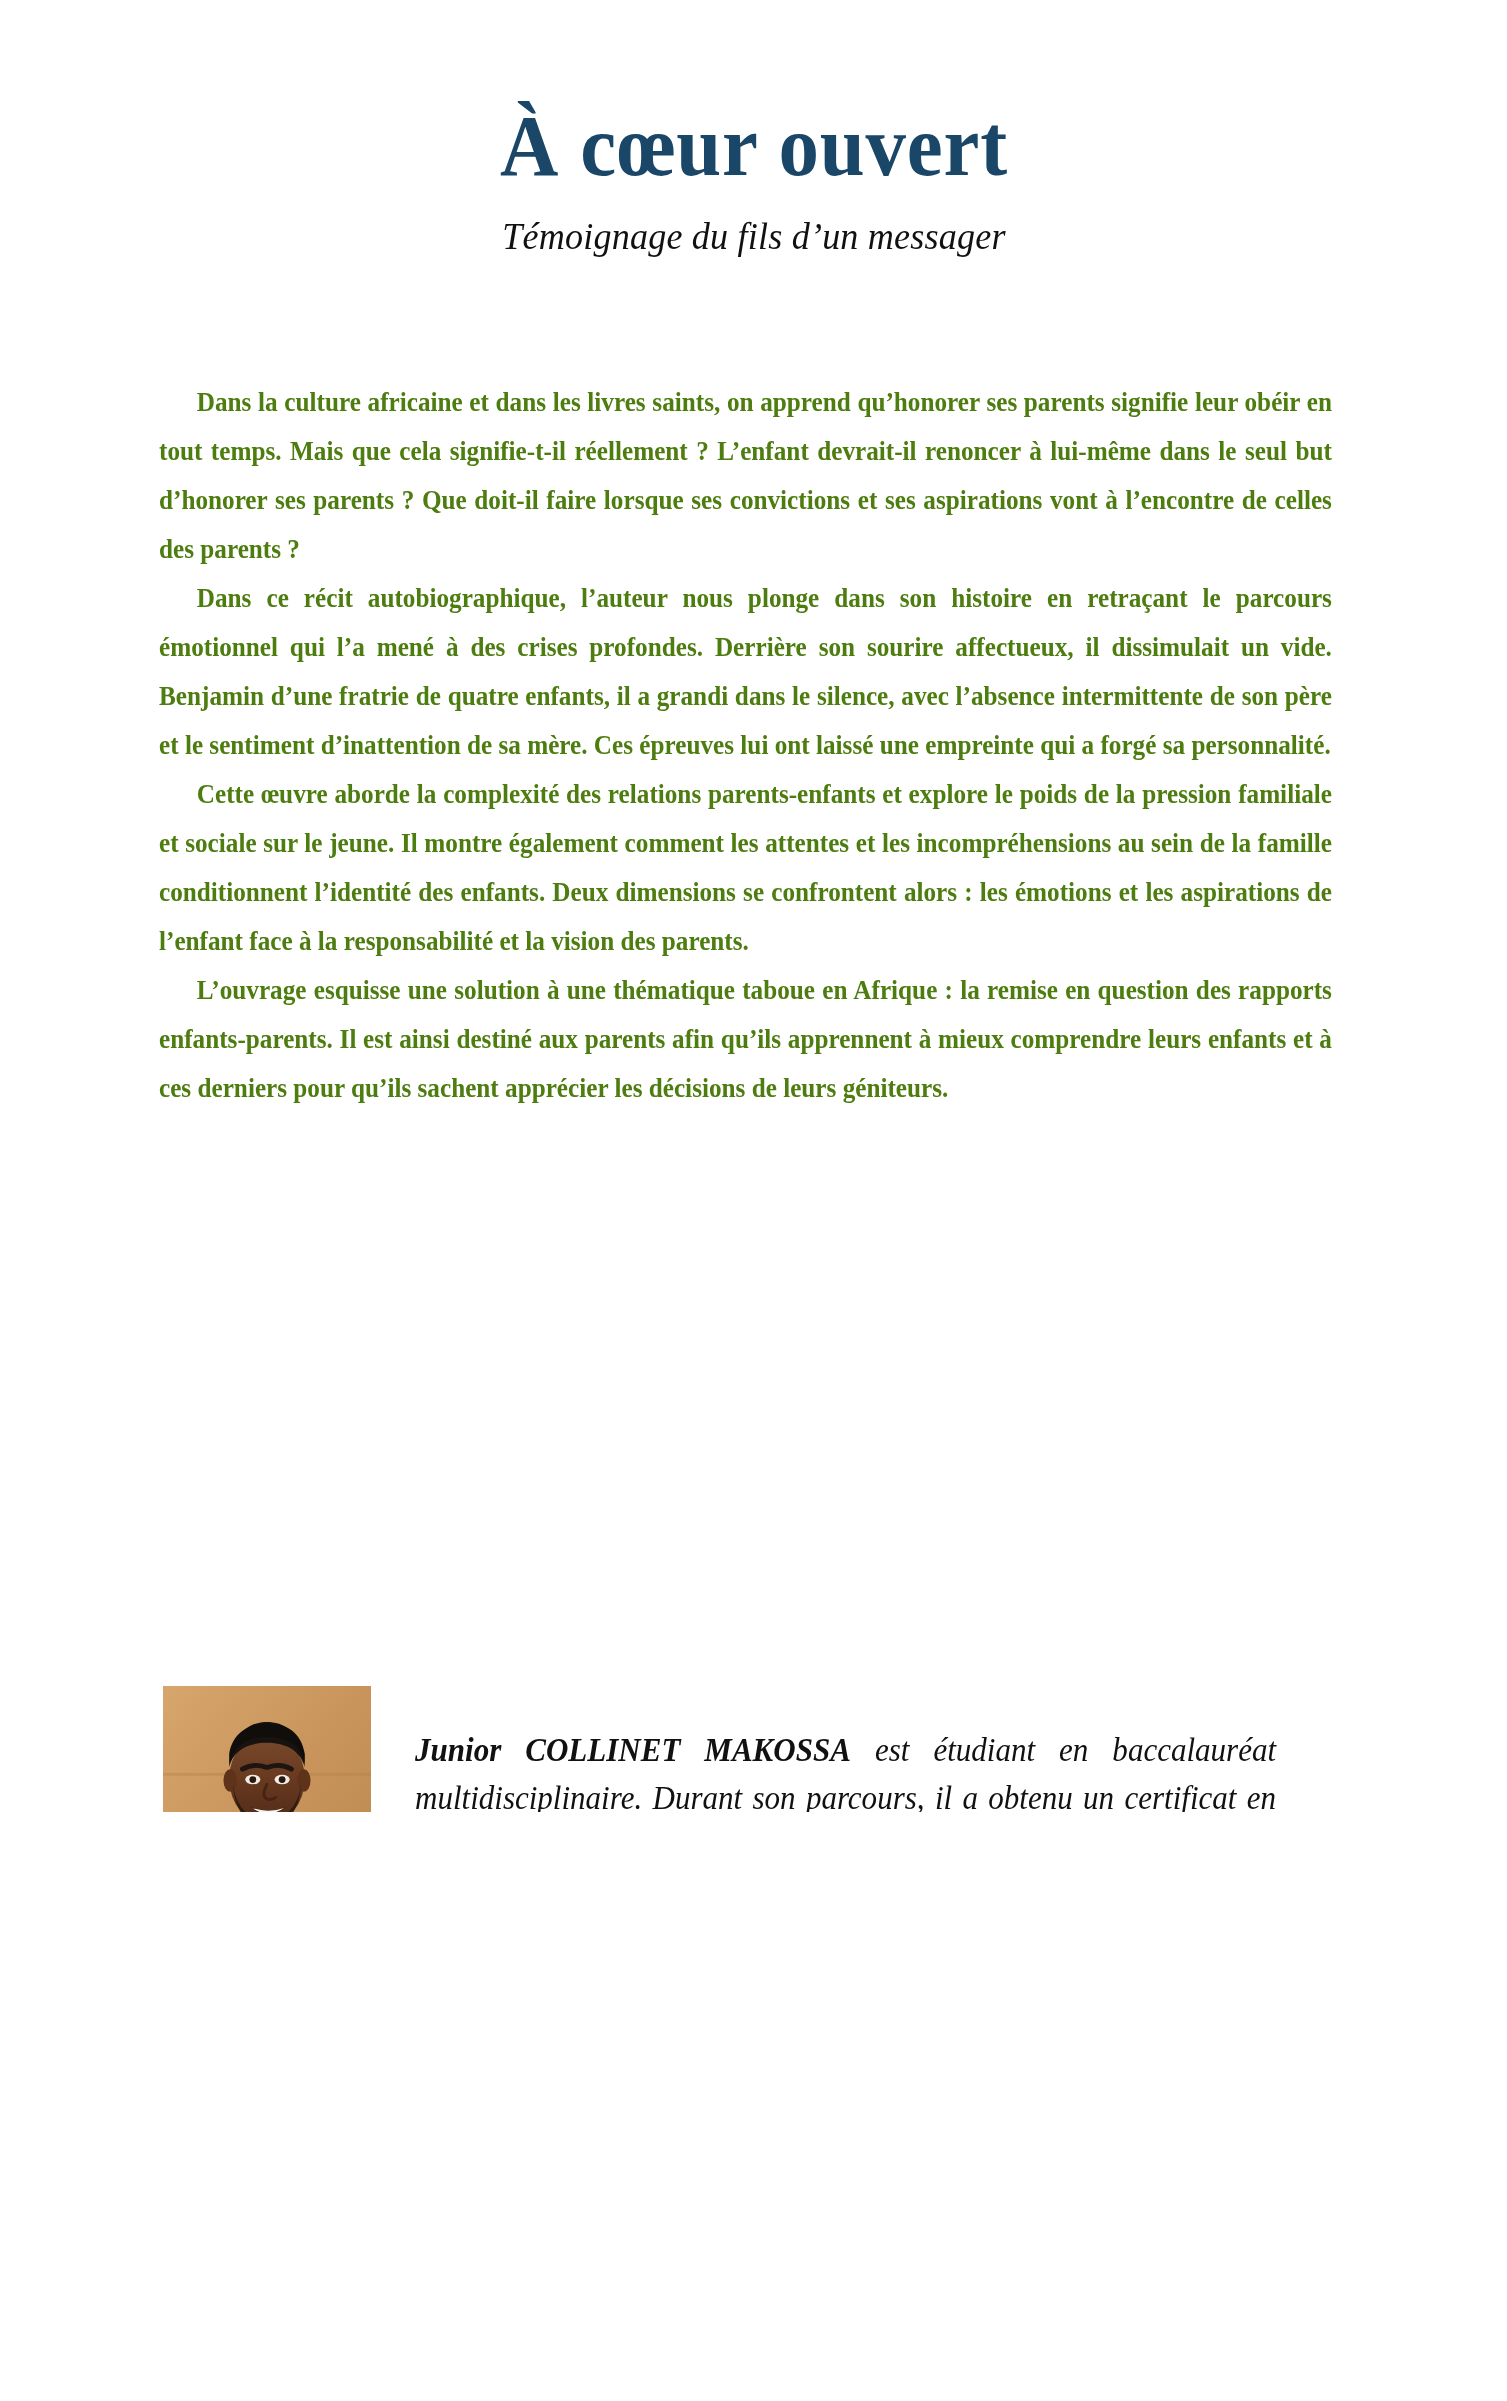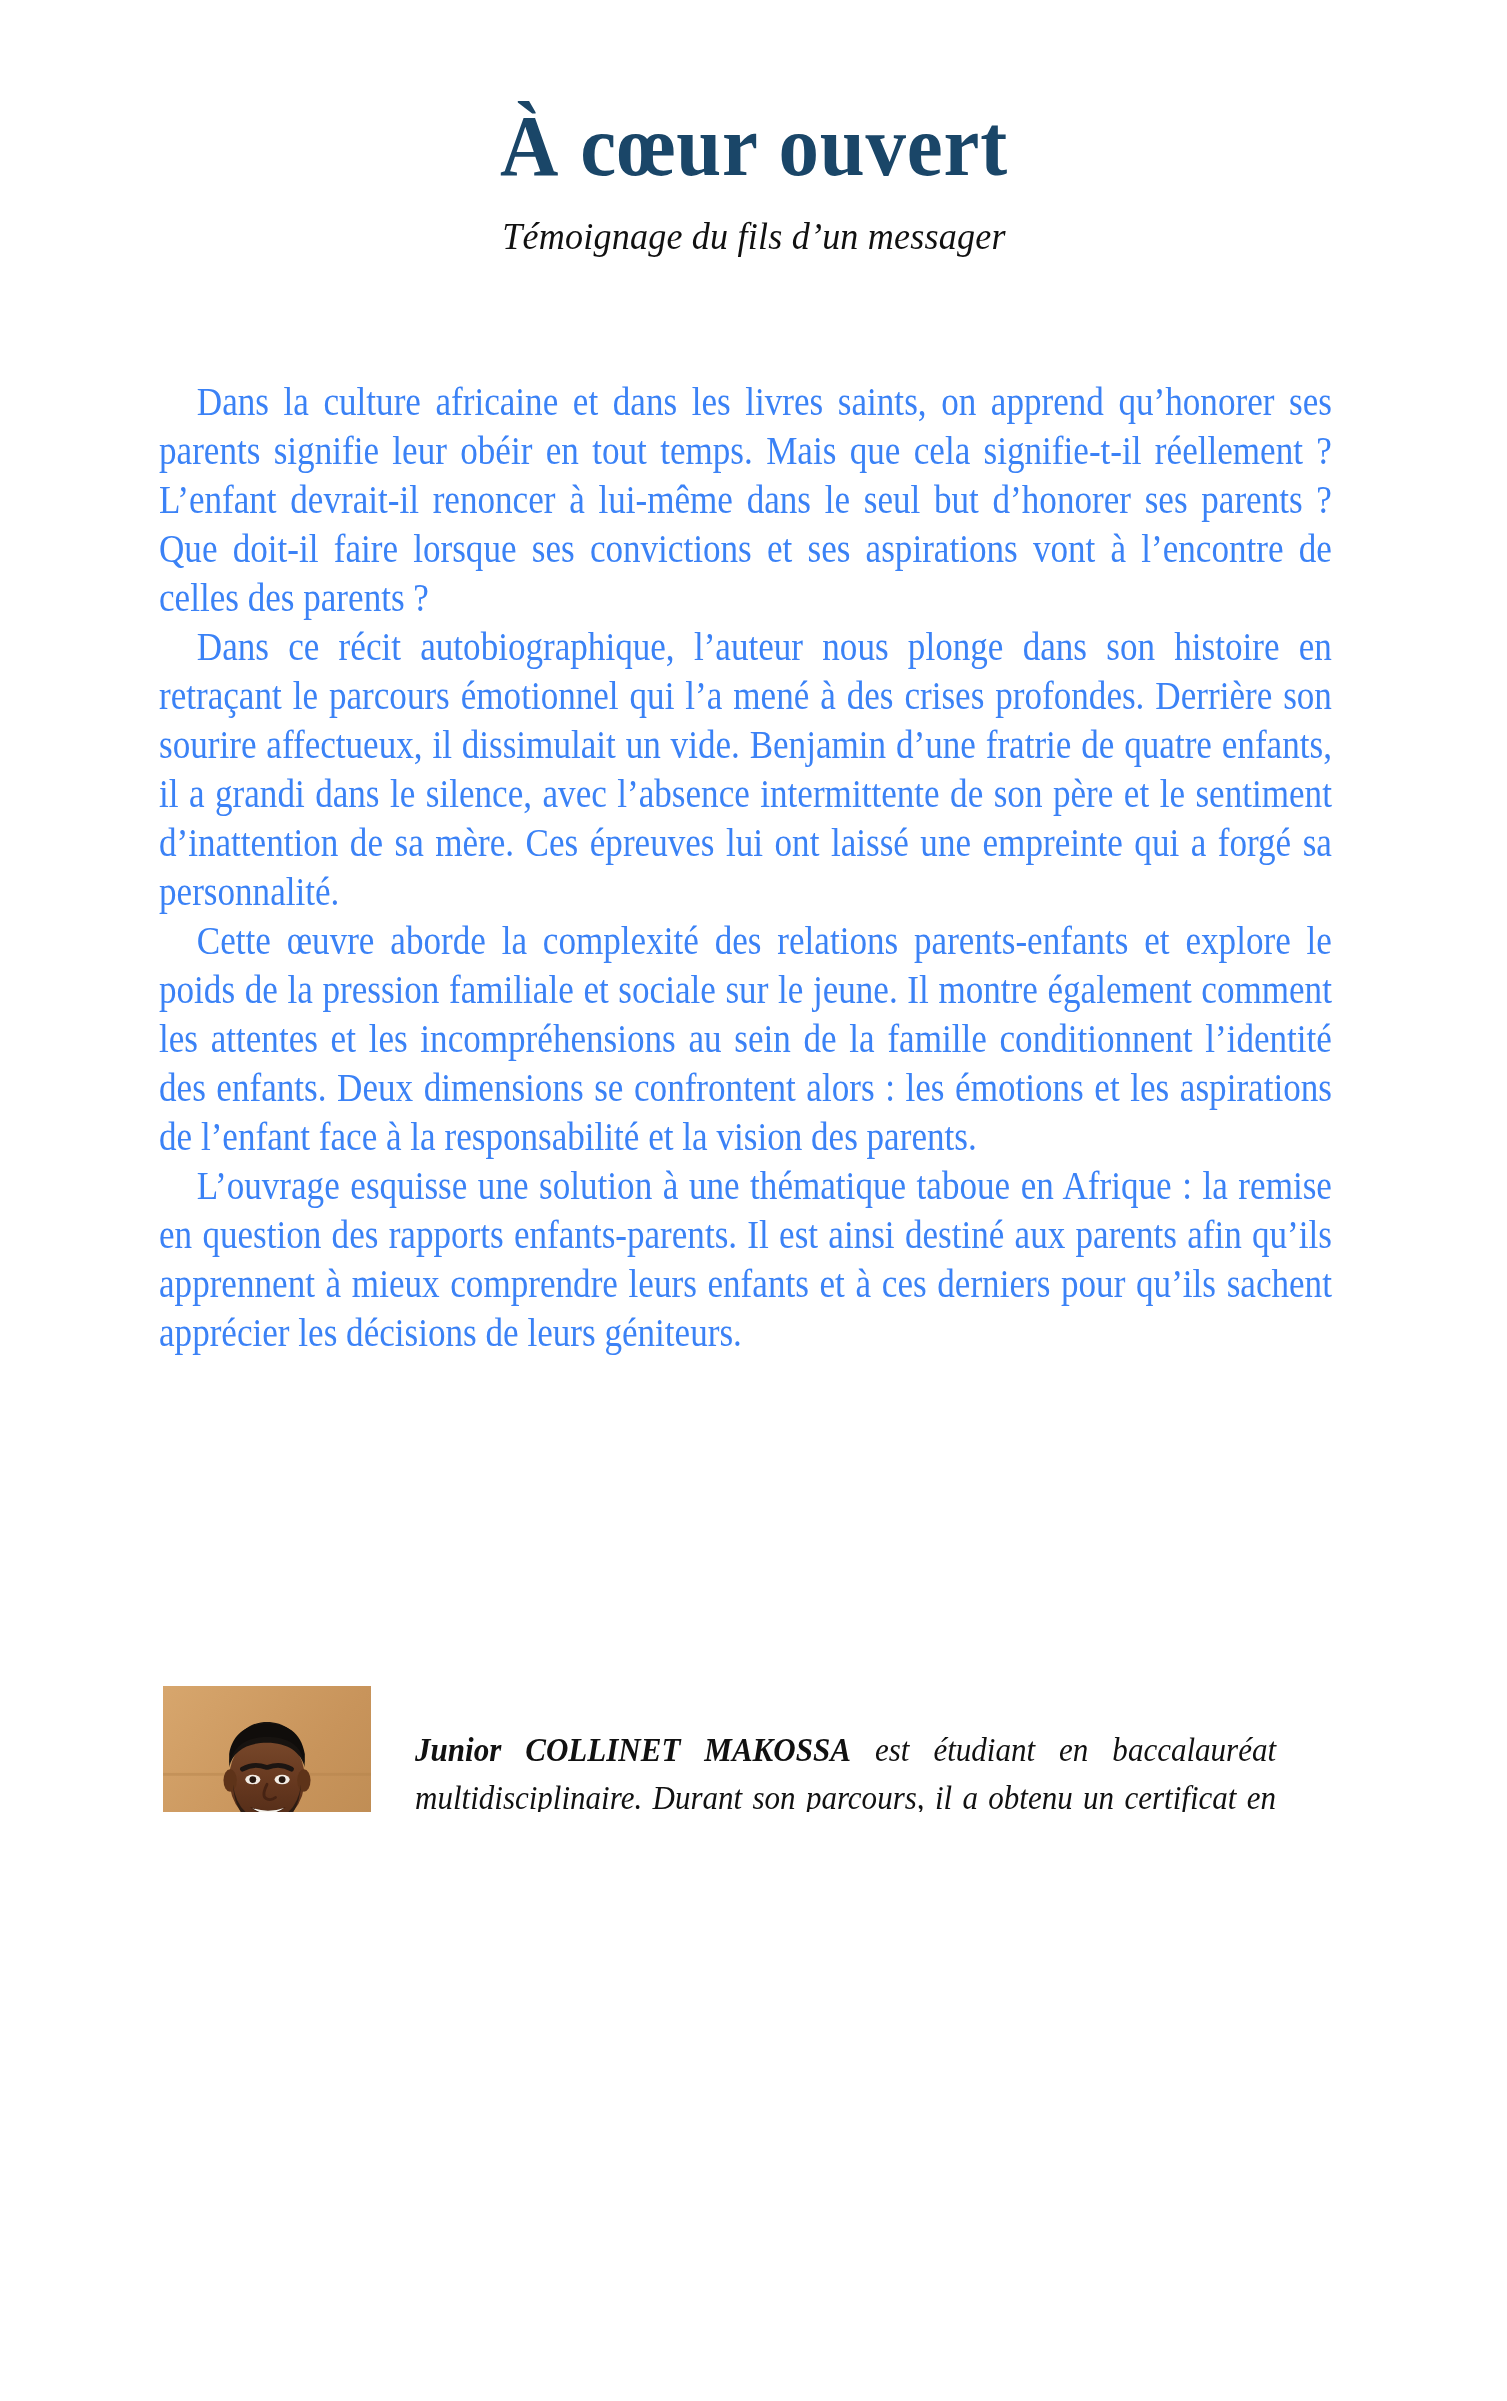--- a/index.html
+++ b/index.html
@@ -50,24 +50,25 @@
   }
 
   
   .blurb {
     position: absolute;
     left: 159px;
     top: 377px;
     width: 1172px;
     text-align: justify;
     text-justify: inter-word;
-    font-size: 39px;
+    font-size: 28px;
     line-height: 49px;
-    color: #3b82f6;
-    font-family: "Liberation Serif", "DejaVu Serif", serif;
+    color: #4d7c0f;
+    font-family: "Liberation Serif", "DejaVu Serif", serif;
+    font-weight: bold;
   }
   .blurb p {
     margin: 0;
     text-indent: 42px;
     transform: scaleX(0.9);
     transform-origin: left center;
     width: 111.2%;
   }
 
   

